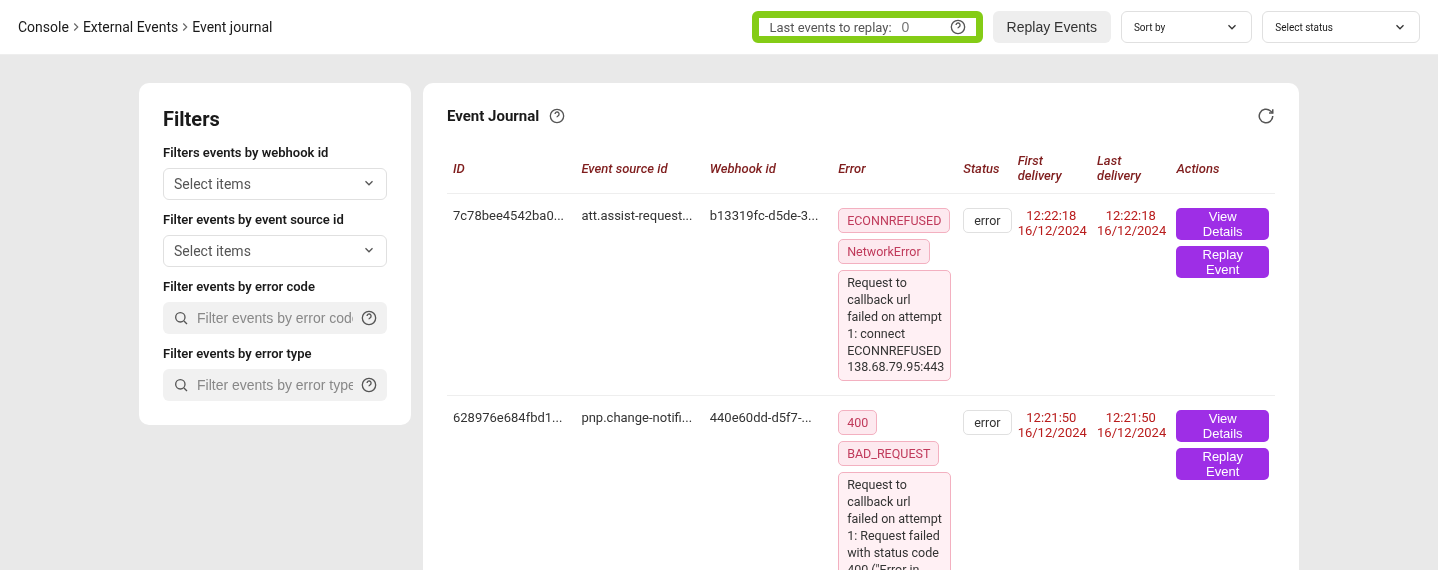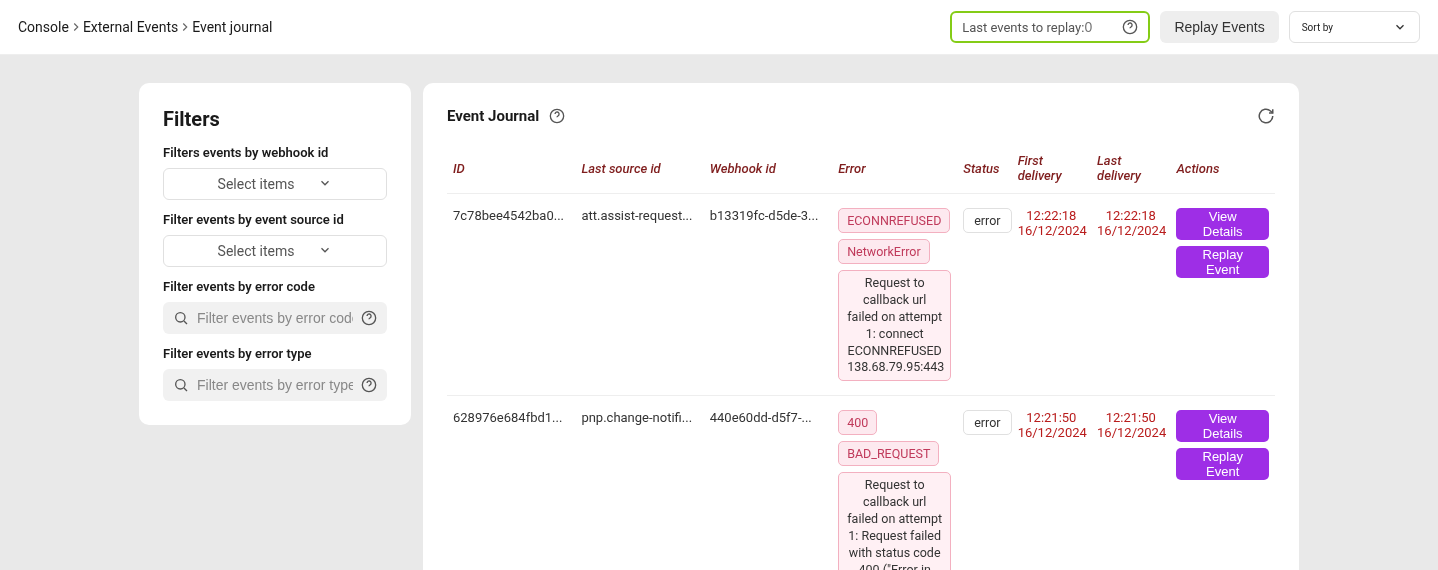--- a/index.html
+++ b/index.html
@@ -38,22 +38,22 @@
       align-items: center;
     }
     .topbar-right {
       display: flex;
       align-items: center;
       gap: 10px;
     }
     .replay-group {
       display: flex;
       align-items: center;
-      gap: 0;
-      border: 2px solid #84cc16;
+      gap: 10px;
+      border: 7px solid #84cc16;
       border-radius: 6px;
       padding: 6px 10px;
       height: 32px;
     }
     .replay-group span.label {
       font-size: 13px;
       color: #555;
     }
     .replay-group input {
       border: none;
@@ -128,21 +128,21 @@
       margin-bottom: 8px;
       margin-top: 12px;
       color: #1a1a1a;
     }
     .filter-select, .filter-input-wrap {
       border: 1px solid #e0e0e0;
       border-radius: 6px;
       padding: 8px 10px;
       display: flex;
       align-items: center;
-      justify-content: center;
+      justify-content: space-between;
       font-size: 14px;
       cursor: pointer;
       height: 32px;
       color:#555;
       gap:24px;
     }
     .filter-input-wrap {
       background: #f1f1f1;
       border: none;
       justify-content: flex-start;
@@ -210,21 +210,20 @@
     .truncate {
       white-space: nowrap;
       overflow: hidden;
       text-overflow: ellipsis;
       display:block;
     }
     .error-stack {
       display: flex;
       flex-direction: column;
       gap: 6px;
-      text-align: center;
     }
     .error-badge {
       display: inline-block;
       width: fit-content;
       border: 1px solid #f3b0c0;
       background: #fde9ef;
       color: #c03a5b;
       border-radius: 5px;
       padding: 4px 8px;
       font-size: 12.5px;
@@ -310,20 +309,28 @@
     </div>
     <button class="btn btn-grey">Replay Events</button>
     <div class="select-like">
       <span>Sort by</span>
       <span class="chev-down">
         <svg width="14" height="14" viewBox="0 0 24 24" fill="none" stroke="currentColor" stroke-width="2.2">
             <polyline points="6 9 12 15 18 9"></polyline>
           </svg>
       </span>
     </div>
+    <div class="select-like">
+      <span>Select status</span>
+      <span class="chev-down">
+        <svg width="14" height="14" viewBox="0 0 24 24" fill="none" stroke="currentColor" stroke-width="2.2">
+            <polyline points="6 9 12 15 18 9"></polyline>
+          </svg>
+      </span>
+    </div>
   </div>
 </div>
 
 <div class="page-body">
 
   <div class="panel filters-panel">
     <h2>Filters</h2>
 
     <div class="filter-label">Filters events by webhook id</div>
     <div class="filter-select">
@@ -399,21 +406,21 @@
             <path d="M21 12a9 9 0 1 1-3-6.7L21 8"></path>
             <polyline points="21 3 21 8 16 8"></polyline>
           </svg>
       </span>
     </div>
 
     <table class="journal">
       <thead>
         <tr>
           <th class="th-id">ID</th>
-          <th class="th-src">Last source id</th>
+          <th class="th-src">Event source id</th>
           <th class="th-hook">Webhook id</th>
           <th class="th-err">Error</th>
           <th class="th-status">Status</th>
           <th class="th-first">First delivery</th>
           <th class="th-last">Last delivery</th>
           <th class="th-actions">Actions</th>
         </tr>
       </thead>
       <tbody id="journal-body">
           <tr>

